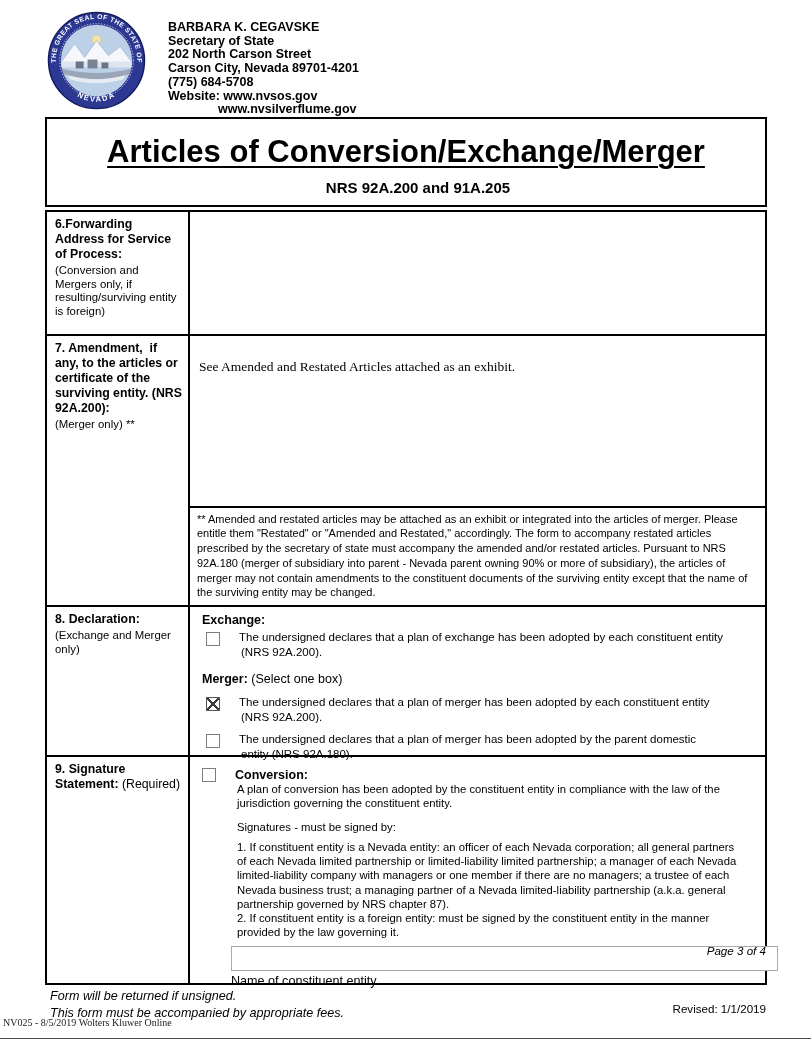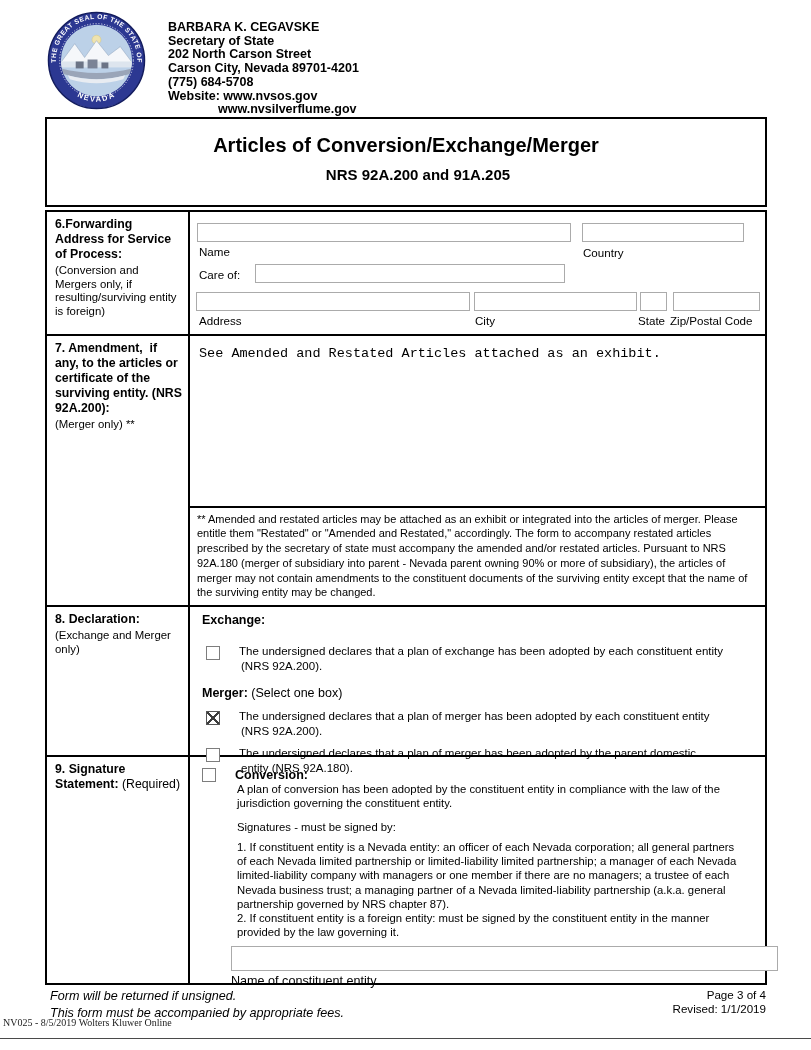--- a/index.html
+++ b/index.html
@@ -15,22 +15,22 @@
   .seal { position: absolute; left: 47px; top: 11px; width: 99px; height: 99px; }
   .hdr { position: absolute; left: 168px; top: 21px; font-weight: bold; font-size: 12.5px; line-height: 13.7px; }
   .hdr .indent { margin-left: 50px; }
 
   
   .title-box {
     position: absolute; left: 45px; top: 117px; width: 722px; height: 90px;
     border: 2px solid #000; text-align: center;
   }
   .title-main {
-    margin-top: 15px; font-size: 20px; font-weight: bold;
-    text-underline-offset: 4px; text-decoration-thickness: 2px;
+    margin-top: 15px; font-size: 31px; font-weight: bold;
+    text-decoration: underline; text-underline-offset: 4px; text-decoration-thickness: 2px;
   }
   .title-sub { margin-top: 9px; font-size: 15px; font-weight: bold; margin-left: 24px; }
 
   
   .form-table {
     position: absolute; left: 45px; top: 210px; width: 722px; height: 775px;
     border: 2px solid #000; display: flex; flex-direction: column;
   }
   .row { display: flex; border-bottom: 2px solid #000; }
   .row:last-child { border-bottom: none; }
@@ -58,22 +58,22 @@
   .in-state   { left: 450px; top: 80px; width: 27px; }
   .in-zip     { left: 483px; top: 80px; width: 87px; }
   .lb-address { left: 9px;   top: 102px; }
   .lb-city    { left: 285px; top: 102px; }
   .lb-state   { left: 448px; top: 102px; }
   .lb-zip     { left: 480px; top: 102px; }
 
   
   .r7 { display: flex; flex-direction: column; }
   .s7-value {
-    font-family: Liberation Mono, monospace; font-size: 13.5px;
-    padding: 10px 9px 0 9px;
+    font-family: Liberation Serif, serif; font-size: 13.5px;
+    padding: 23px 9px 0 9px;
   }
   .s7-spacer { flex: 1; }
   .s7-note {
     border-top: 2px solid #000; padding: 4px 8px 5px 7px;
     font-size: 11px; line-height: 14.7px;
   }
 
   
   .chk {
     width: 14px; height: 14px; flex: none; background: #fff;
@@ -83,21 +83,21 @@
     border-color: #555;
     background-image:
       linear-gradient(to top right,  transparent 45%, #3c3c3c 45%, #3c3c3c 55%, transparent 55%),
       linear-gradient(to bottom right, transparent 45%, #3c3c3c 45%, #3c3c3c 55%, transparent 55%);
   }
 
   
   .r8 { padding: 6px 8px 0 12px; }
   .grp-head { font-size: 12.5px; font-weight: bold; }
   .grp-head .norm { font-weight: normal; }
-  .chk-row { display: flex; gap: 19px; padding-left: 4px; margin-top: 17px; }
+  .chk-row { display: flex; gap: 19px; padding-left: 4px; margin-top: 3px; }
   .chk-text { font-size: 11.5px; line-height: 14.6px; max-width: 520px; }
   .chk-text .line2 { padding-left: 2px; }
   .mt13 { margin-top: 13px; } .mt8 { margin-top: 8px; } .mt9 { margin-top: 9px; }
 
   
   .r9 { padding: 9px 8px 0 12px; }
   .conv-row { display: flex; gap: 19px; }
   .conv-head { font-size: 12.5px; font-weight: bold; margin-top: 2px; }
   .conv-body { margin-left: 35px; width: 508px; font-size: 11.3px; line-height: 14.1px; }
   .conv-body .para { margin-top: 0; }
@@ -107,21 +107,21 @@
     display: block; margin: 7px 0 0 -6px; width: 547px; height: 25px;
     border: 1px solid #ababab; background: #fff; font-size: 13px; padding: 0 5px;
     font-family: "Liberation Sans", sans-serif;
   }
   .entity-label { font-size: 12.6px; margin-top: 3px; margin-left: -6px; }
 
   
   .f-note1, .f-note2 { position: absolute; left: 50px; font-style: italic; font-size: 12.6px; }
   .f-note1 { top: 989px; } .f-note2 { top: 1006px; }
   .f-page, .f-rev { position: absolute; right: 45px; text-align: right; font-size: 11.6px; }
-  .f-page { top: 988px; } .f-rev { top: 1002px; }
+  .f-page { top: 944px; font-style: italic; } .f-rev { top: 1002px; }
   .f-vendor { position: absolute; left: 3px; top: 1017px; font-family: "Liberation Serif", serif; font-size: 10px; color: #222; }
   .bottom-rule { position: absolute; left: 0; top: 1038px; width: 811px; height: 1px; background: #4a4a4a; }
 </style>
 </head>
 <body>
 
 <div class="page">
 
   <svg class="seal" viewBox="0 0 100 100">
     <defs>
@@ -167,36 +167,20 @@
     <div class="title-sub">NRS 92A.200 and 91A.205</div>
   </div>
 
   <div class="form-table">
 
     <div class="row row-6">
       <div class="lcell">
         <div class="lbl-bold">6.Forwarding Address for Service of Process:</div>
         <div class="lbl-note">(Conversion and Mergers only, if resulting/surviving entity is foreign)</div>
       </div>
-      <div class="rcell">
-        <input type="text" class="tin in-name" value="" style="">
-        <input type="text" class="tin in-country" value="" style="">
-        <div class="flabel lb-name">Name</div>
-        <div class="flabel lb-country">Country</div>
-        <div class="flabel lb-careof">Care of:</div>
-        <input type="text" class="tin in-careof" value="" style="">
-        <input type="text" class="tin in-address" value="" style="">
-        <input type="text" class="tin in-city" value="" style="">
-        <input type="text" class="tin in-state" value="" style="">
-        <input type="text" class="tin in-zip" value="" style="">
-        <div class="flabel lb-address">Address</div>
-        <div class="flabel lb-city">City</div>
-        <div class="flabel lb-state">State</div>
-        <div class="flabel lb-zip">Zip/Postal Code</div>
-      </div>
     </div>
 
     <div class="row row-7">
       <div class="lcell">
         <div class="lbl-bold">7. Amendment,  if any, to the articles or certificate of the surviving entity. (NRS 92A.200):</div>
         <div class="lbl-note">(Merger only) **</div>
       </div>
       <div class="rcell r7">
         <div class="s7-value">See Amended and Restated Articles attached as an exhibit.</div>
         <div class="s7-spacer"></div>

